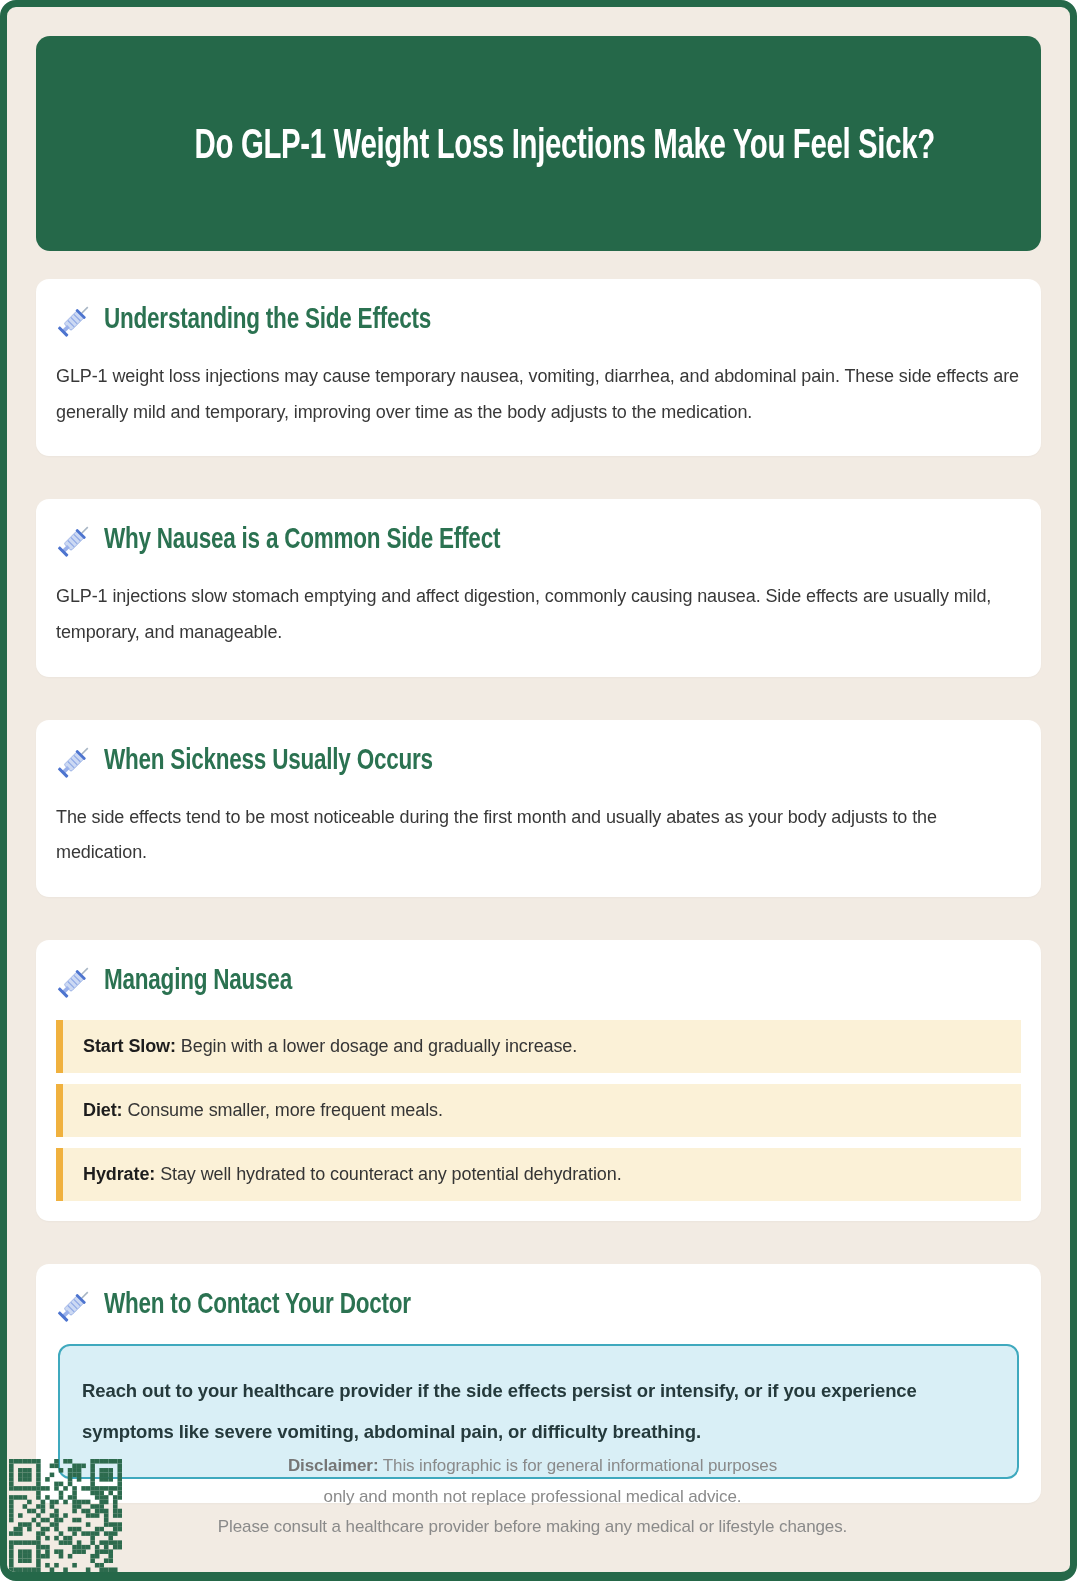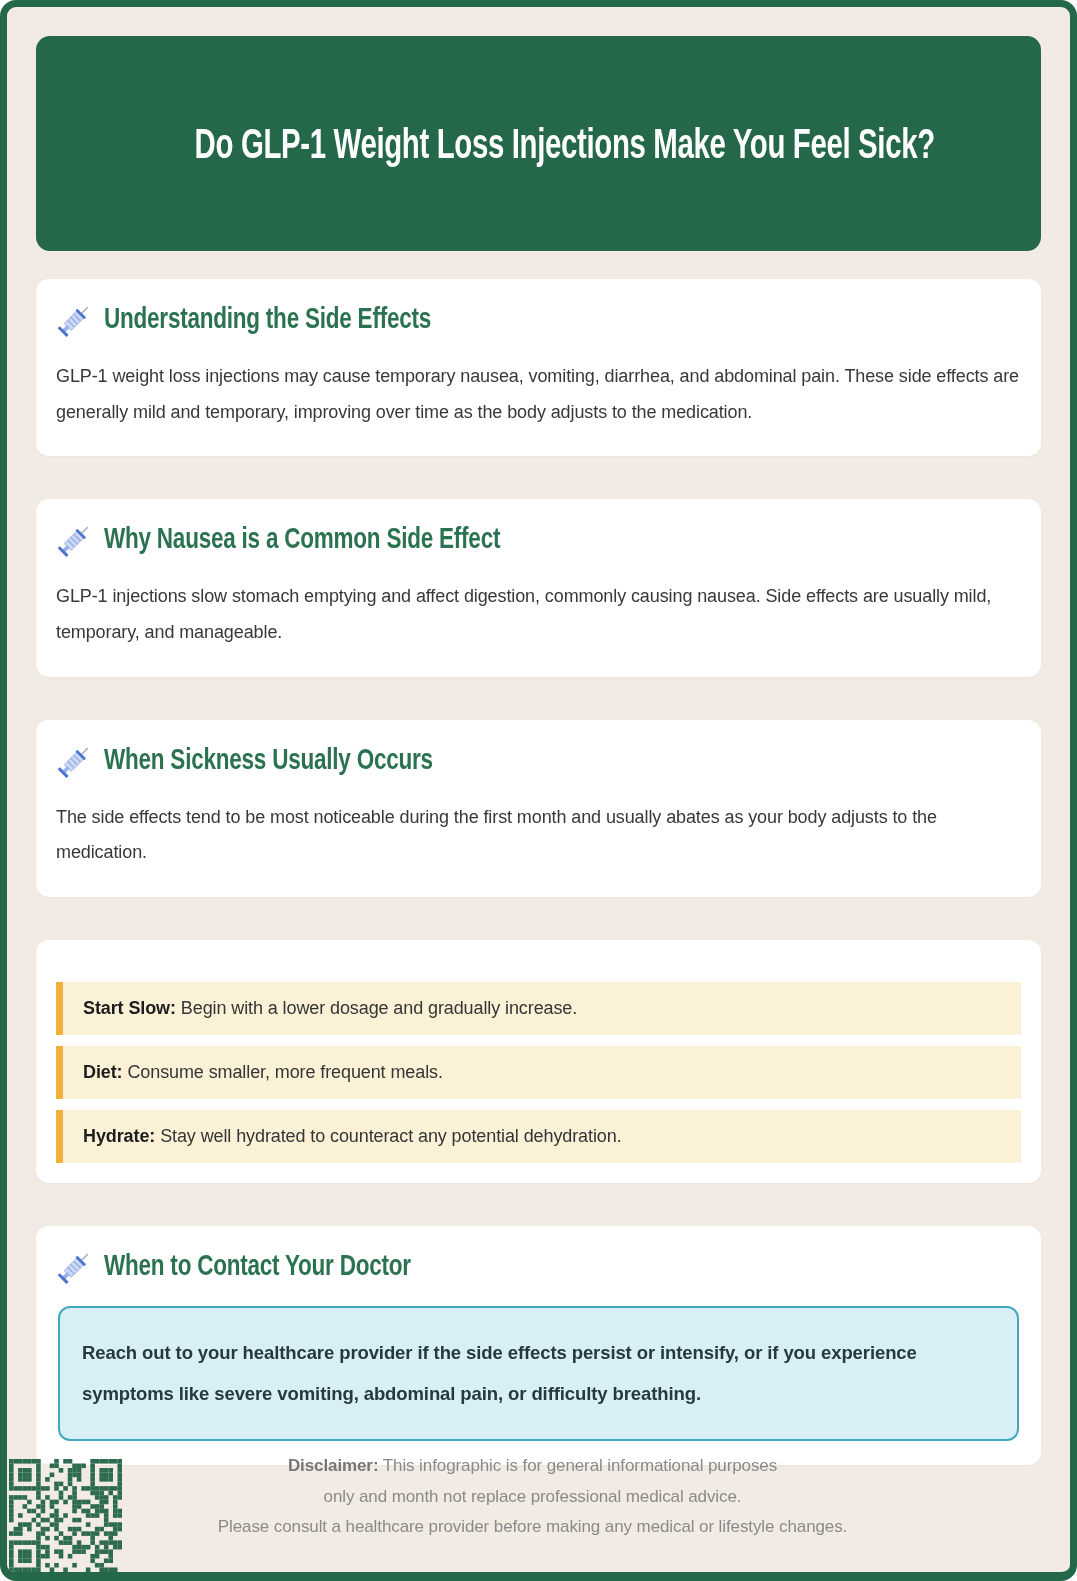--- a/index.html
+++ b/index.html
@@ -165,20 +165,37 @@
                 <rect x="1" y="14.5" width="3.6" height="14.5" rx="1" fill="#4d74cf"></rect>
               </g>
             </svg>
         </span>
         <h2>When Sickness Usually Occurs</h2>
       </div>
       <p class="body">The side effects tend to be most noticeable during the first month and usually abates as your body adjusts to the medication.</p>
     </section>
 
     <section class="card">
+      <div class="sec-head">
+        <span class="icon">
+          <svg viewBox="0 0 44 44">
+              <g transform="rotate(-45 22 22)">
+                <rect x="33" y="21" width="10" height="1.8" fill="#a6b4c4"></rect>
+                <rect x="10" y="16" width="22" height="11.5" rx="2" fill="#ccd9f3" stroke="#8aa5e0" stroke-width="0.8"></rect>
+                <rect x="15" y="16.5" width="1.4" height="10.5" fill="#8fa9e6"></rect>
+                <rect x="20" y="16.5" width="1.4" height="10.5" fill="#8fa9e6"></rect>
+                <rect x="25" y="16.5" width="1.4" height="10.5" fill="#8fa9e6"></rect>
+                <rect x="30" y="14.5" width="3.2" height="14.5" rx="1" fill="#4d74cf"></rect>
+                <rect x="3.5" y="19.6" width="8" height="4.4" fill="#9ab1ea"></rect>
+                <rect x="1" y="14.5" width="3.6" height="14.5" rx="1" fill="#4d74cf"></rect>
+              </g>
+            </svg>
+        </span>
+        <h2>Managing Nausea</h2>
+      </div>
       <div class="tips">
         <div class="tip">
           <strong>Start Slow:</strong>
           <span>Begin with a lower dosage and gradually increase.</span>
         </div>
         <div class="tip">
           <strong>Diet:</strong>
           <span>Consume smaller, more frequent meals.</span>
         </div>
         <div class="tip">

